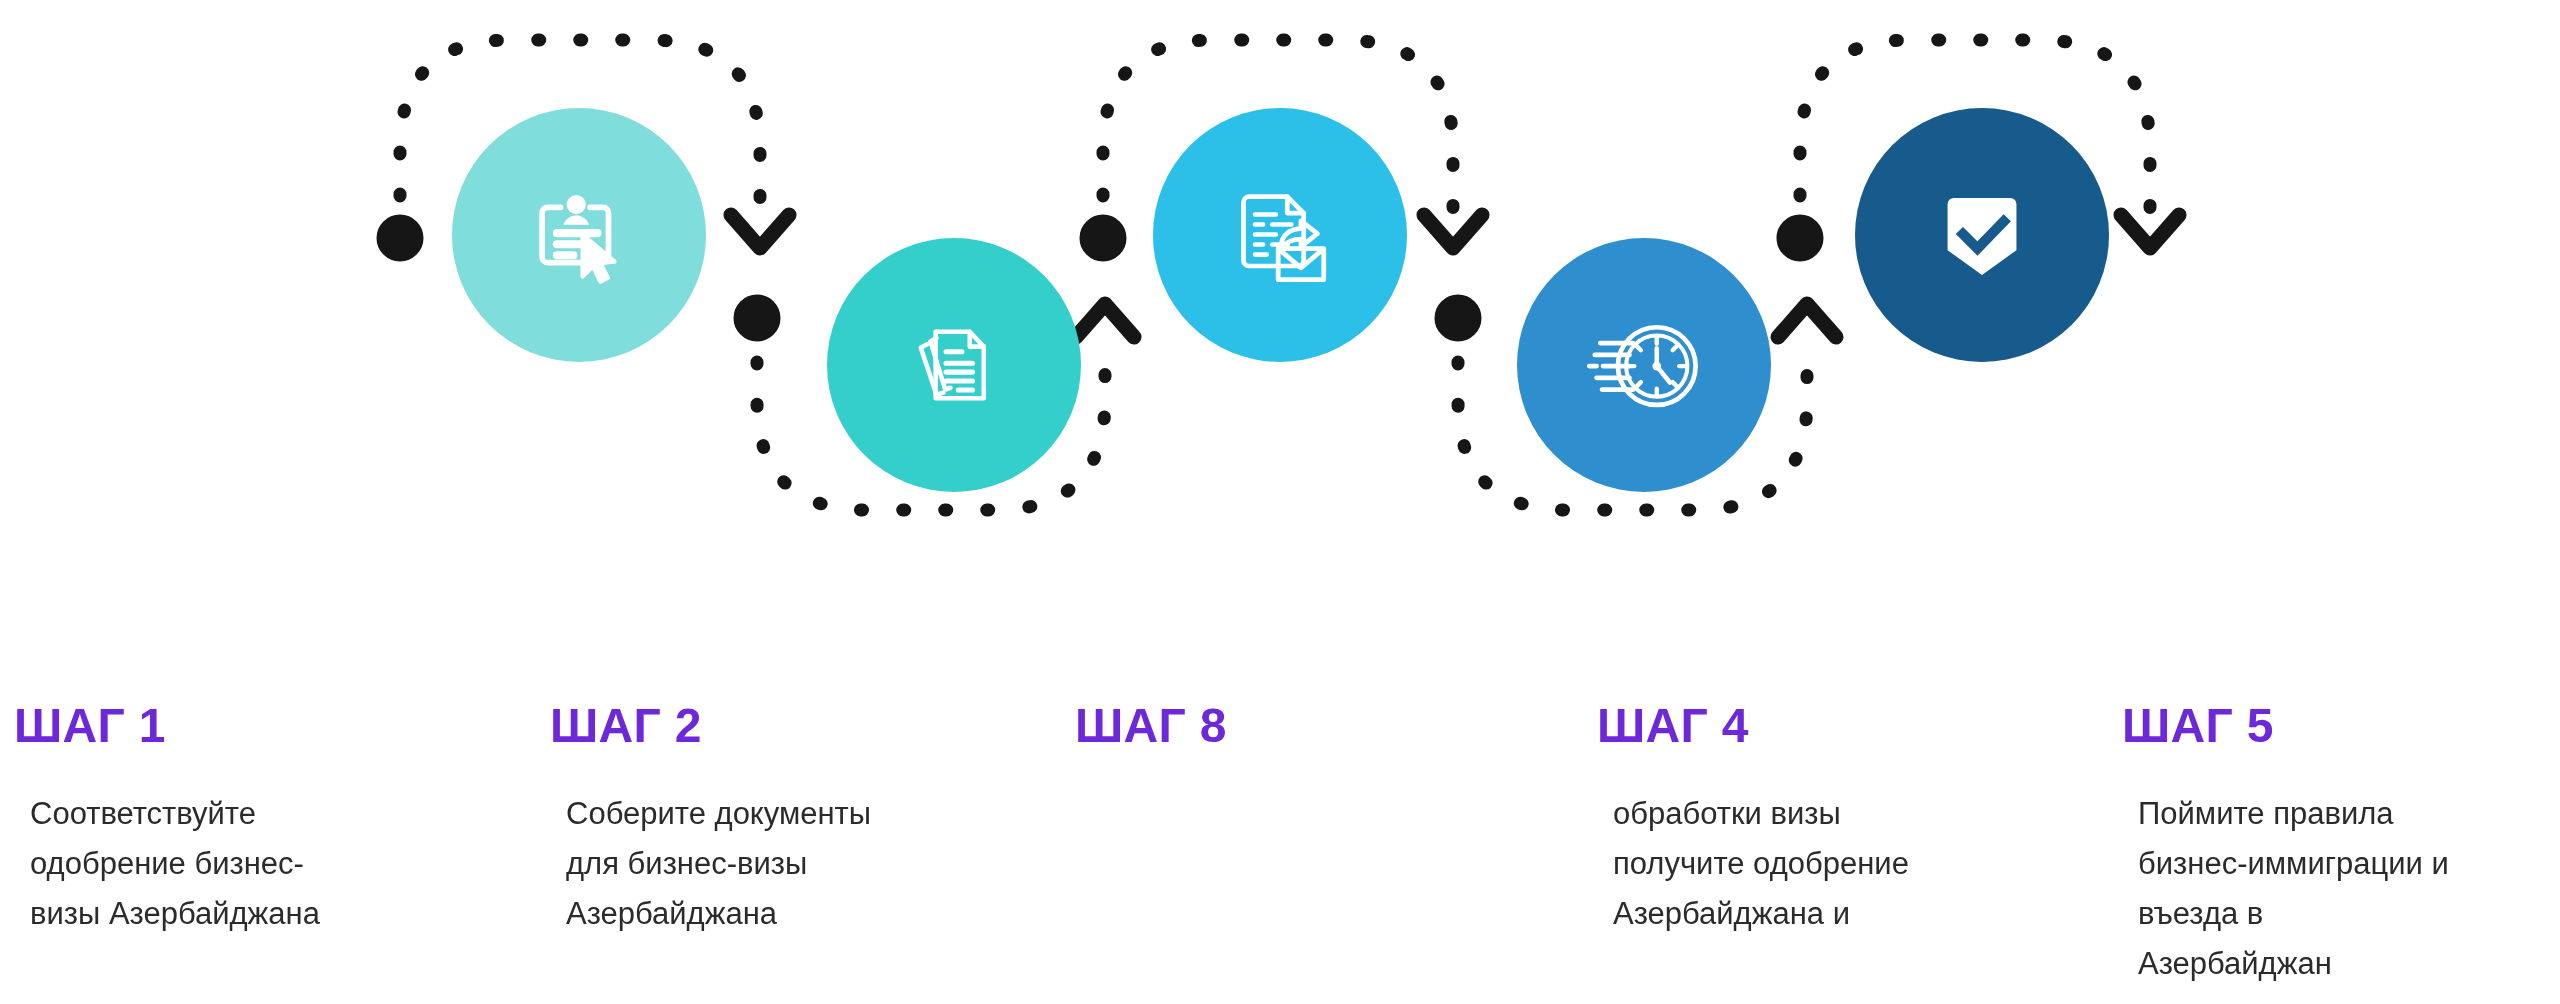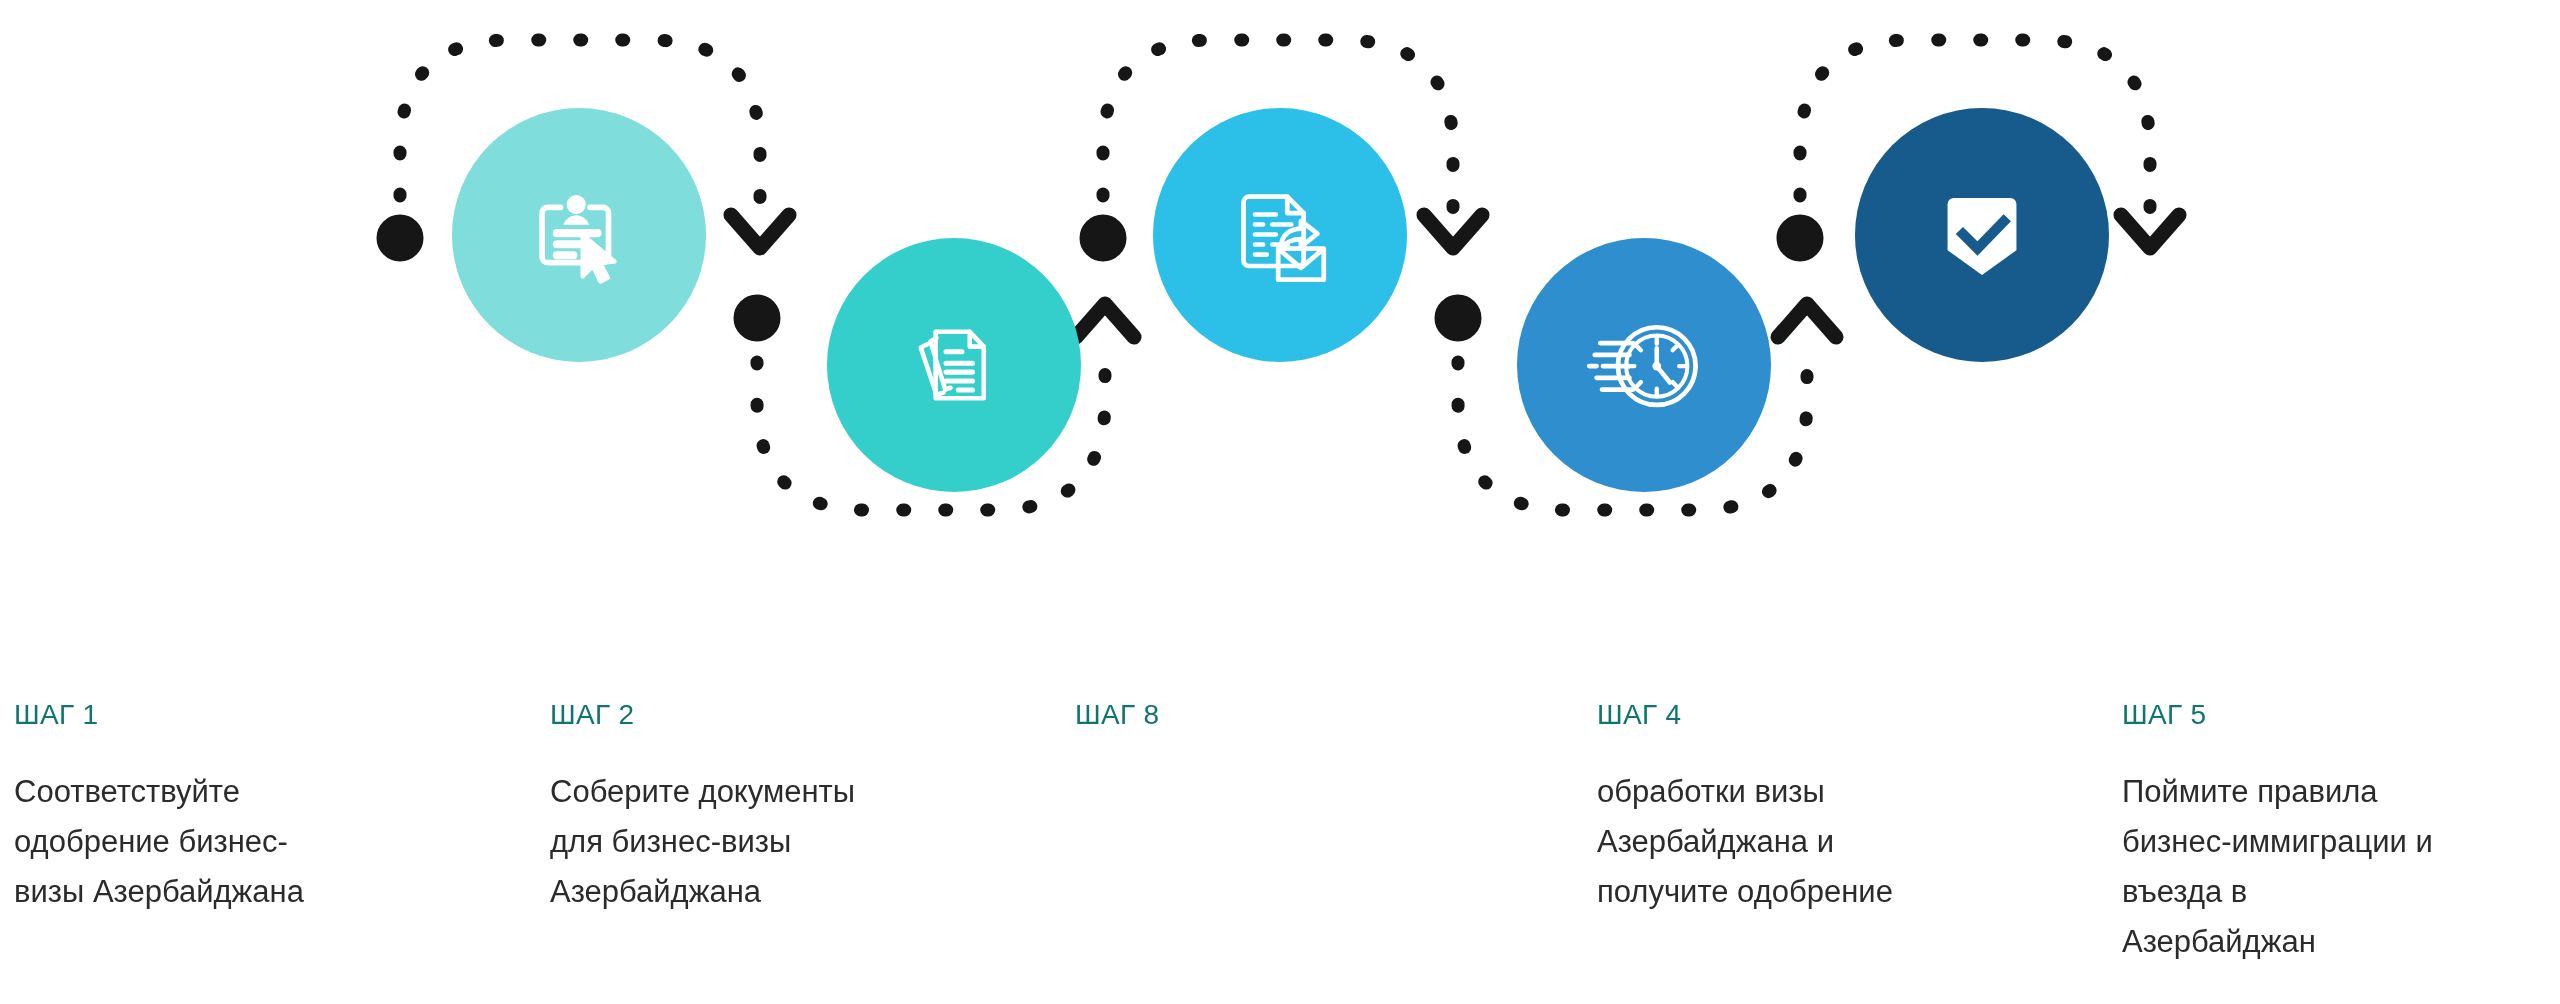--- a/index.html
+++ b/index.html
@@ -56,34 +56,34 @@
     top: 700px;
     width: 2560px;
     height: 304px;
   }
   .caption-col {
     position: absolute;
     top: 0;
     width: 400px;
   }
   .caption-title {
-    font-size: 28px;
-    font-weight: normal;
-    color: #0f766e;
+    font-size: 48px;
+    font-weight: bold;
+    color: #6d28d9;
     letter-spacing: 0.3px;
     line-height: 1.1;
     margin: 0 0 36px 0;
     white-space: nowrap;
   }
   .caption-body {
     font-size: 31px;
     font-weight: normal;
     color: #2b2b2b;
     line-height: 1.62;
-    margin: 0;
+    margin: 16px;
   }
   .caption-body .cline {
     display: block;
     white-space: nowrap;
   }
 </style>
 </head>
 <body style="background: rgb(255, 255, 255);">
 
 <div id="root">
@@ -243,22 +243,22 @@
     </div>
 
     <div class="caption-col" style="left:1075px; width:440px;">
       <div class="caption-title">ШАГ 8</div>
     </div>
 
     <div class="caption-col" style="left:1597px; width:440px;">
       <div class="caption-title">ШАГ 4</div>
       <div class="caption-body">
         <span class="cline">обработки визы</span>
+        <span class="cline">получите одобрение</span>
         <span class="cline">Азербайджана и</span>
-        <span class="cline">получите одобрение</span>
       </div>
     </div>
 
     <div class="caption-col" style="left:2122px; width:440px;">
       <div class="caption-title">ШАГ 5</div>
       <div class="caption-body">
         <span class="cline">Поймите правила</span>
         <span class="cline">бизнес-иммиграции и</span>
         <span class="cline">въезда в</span>
         <span class="cline">Азербайджан</span>

